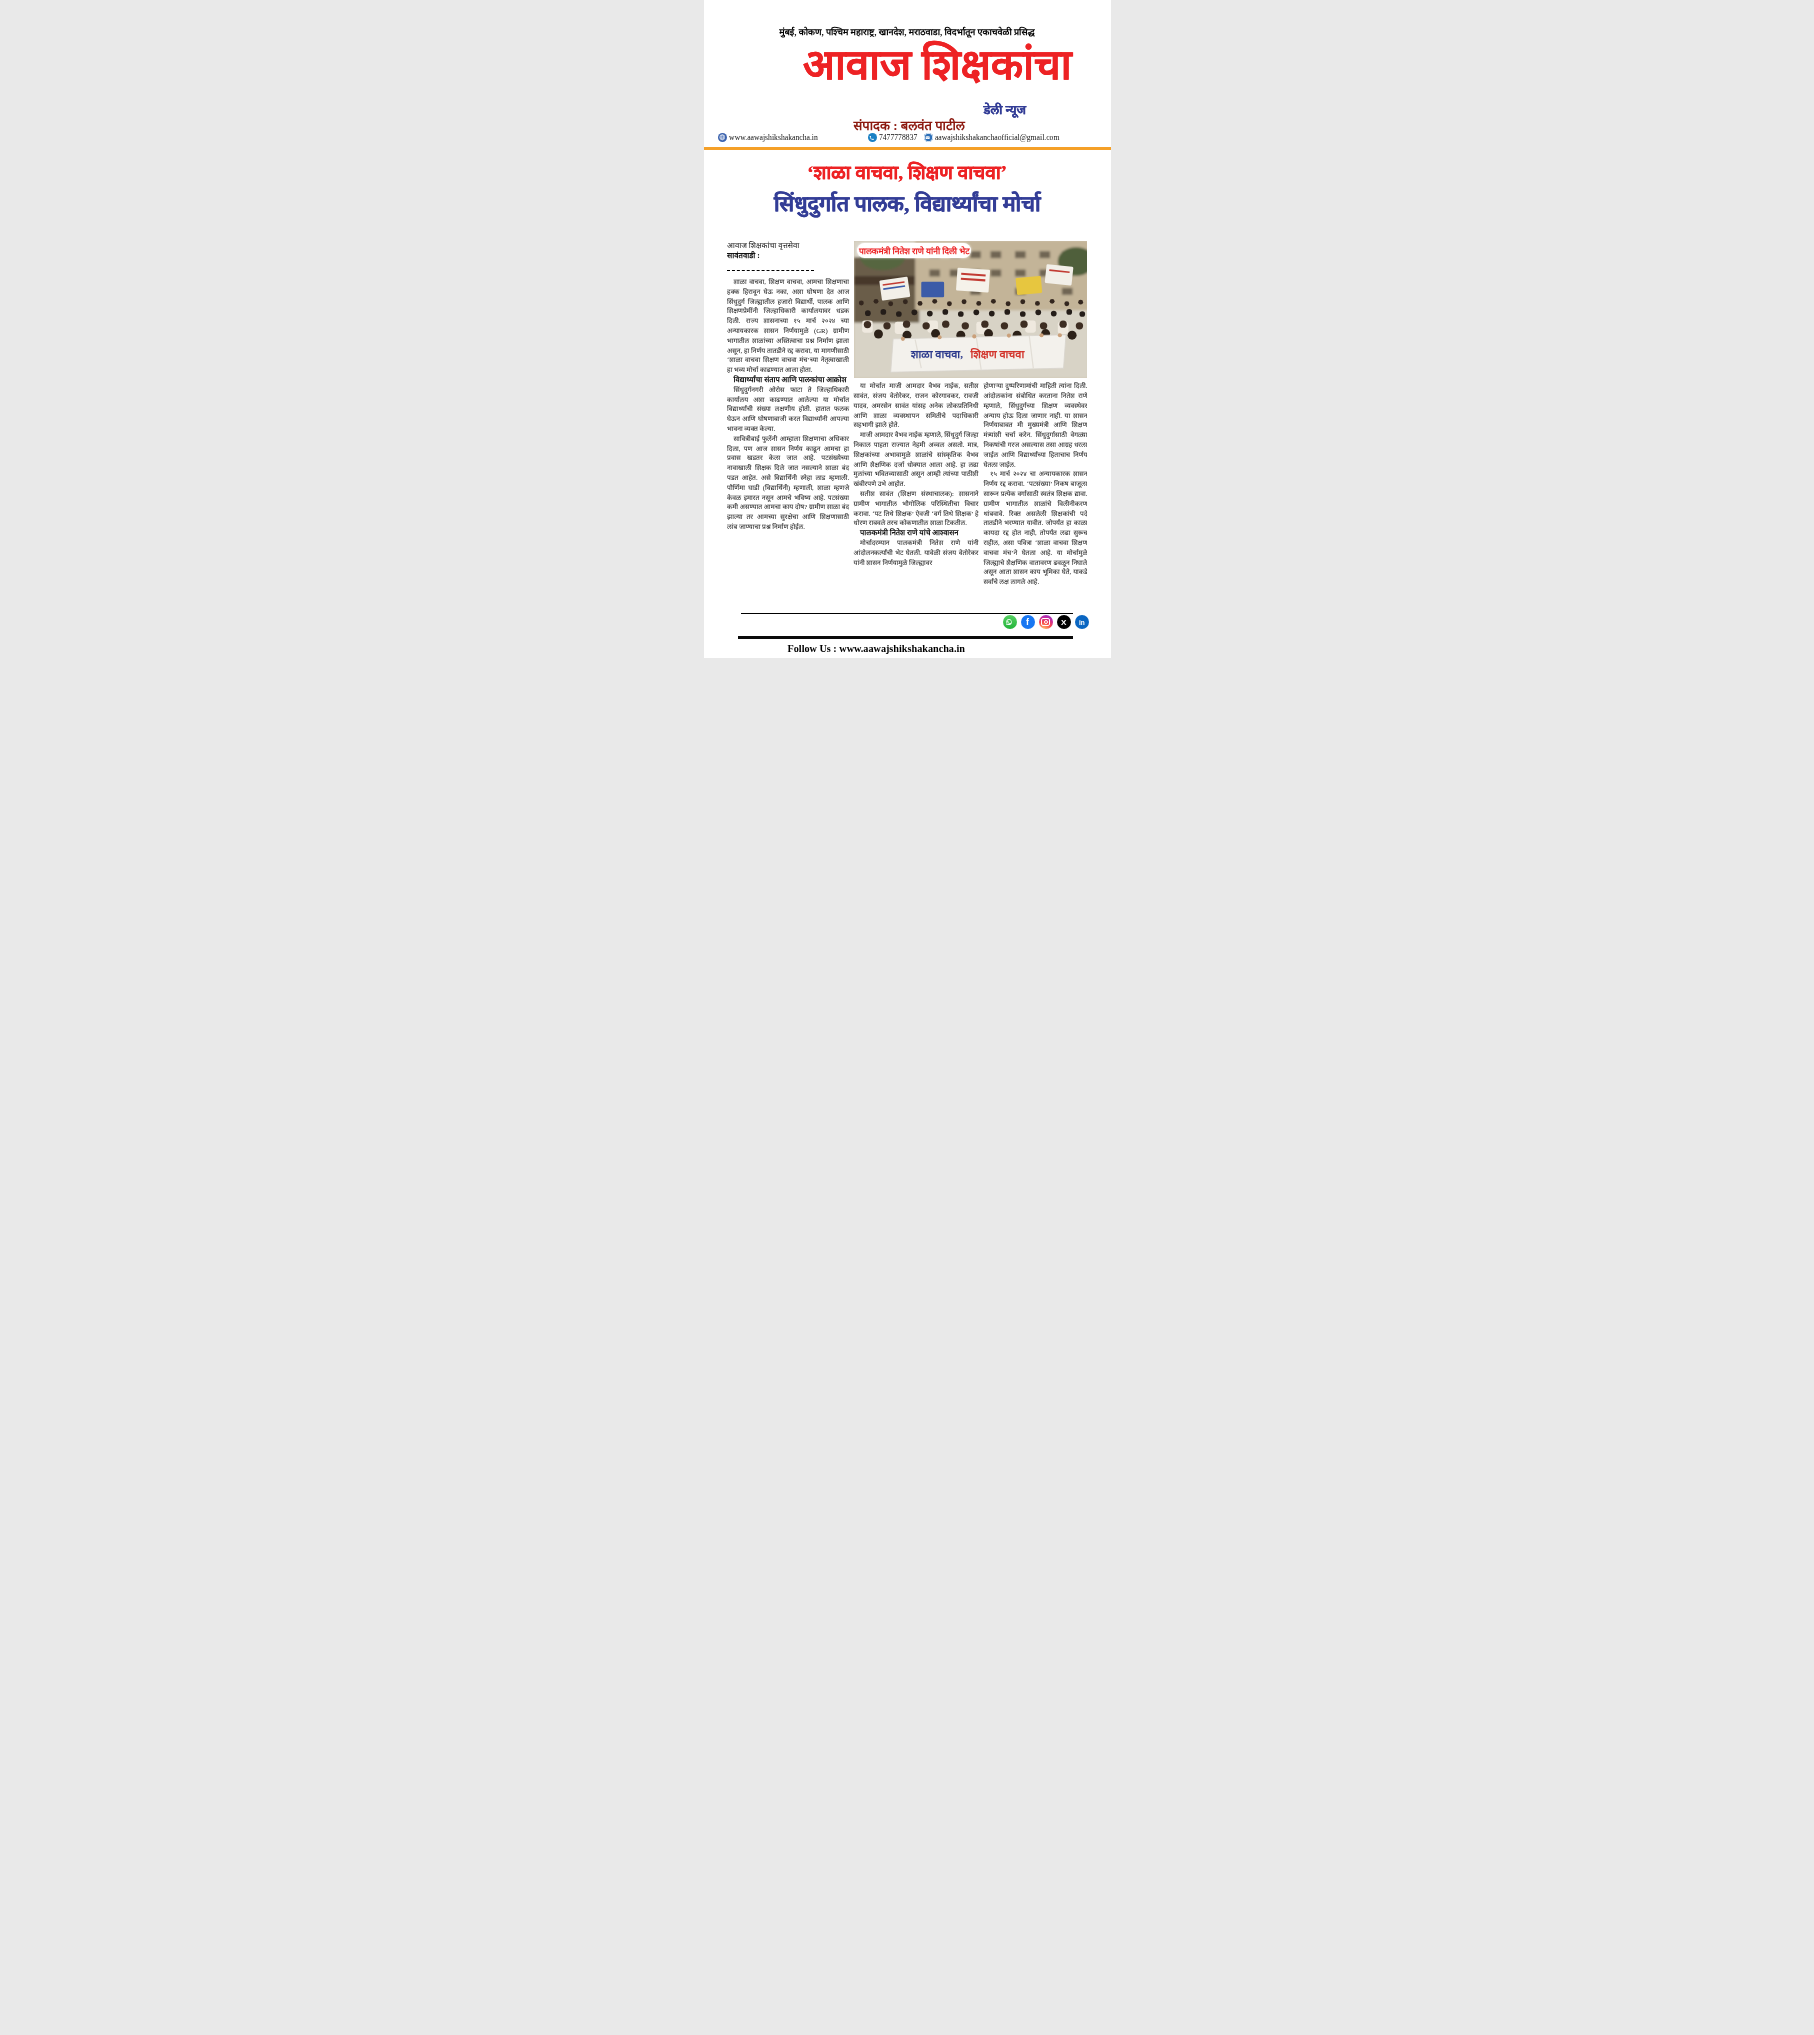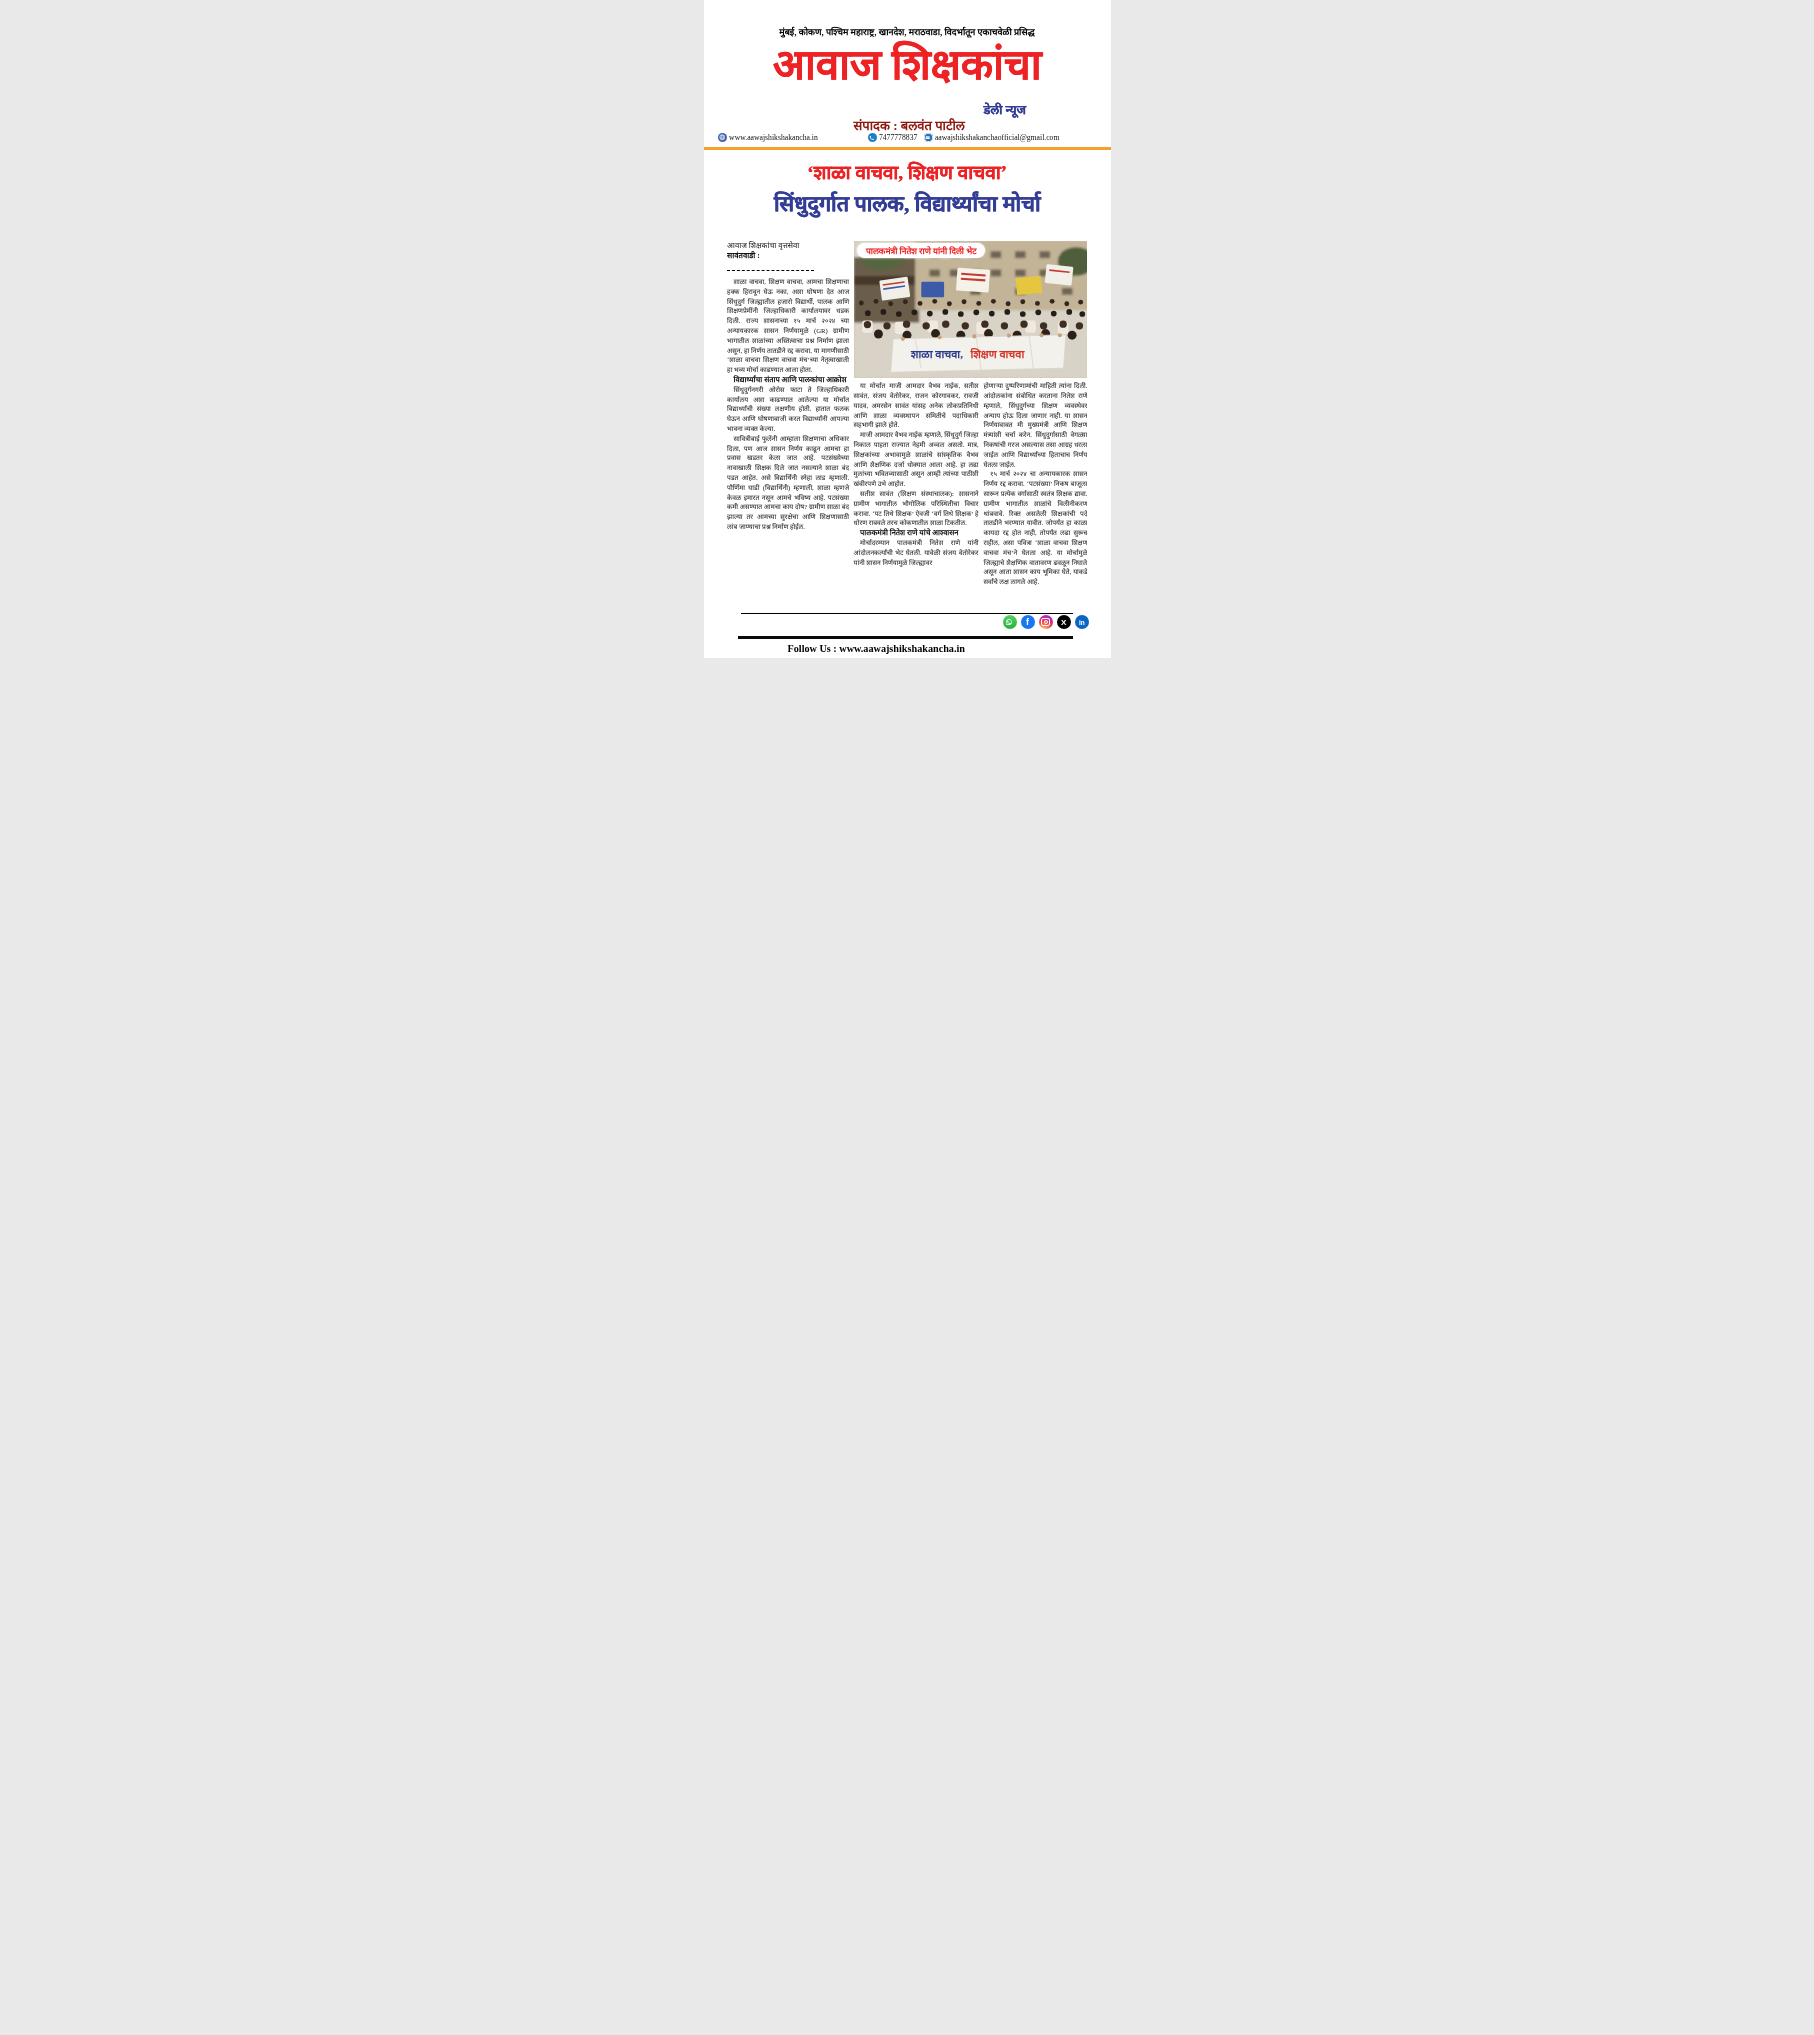--- a/index.html
+++ b/index.html
@@ -4,21 +4,21 @@
 <style>
   html,body{margin:0;padding:0;background:#e9e9e9;}
   .page{position:relative;width:407px;height:658px;margin:0 auto;background:#ffffff;
         font-family:"Liberation Serif","DejaVu Serif",serif;color:#111;overflow:hidden;}
 
   
   .tagline{position:absolute;top:25px;left:0;width:100%;text-align:center;
            font-size:9px;font-weight:bold;color:#000;}
   .masthead{position:absolute;top:41px;left:0;width:100%;text-align:center;
             font-size:42px;line-height:1.15;font-weight:bold;color:#ED2224;
-            text-shadow:0.4px 0 0 #ED2224;}
+            text-shadow:0.4px 0 0 #ED2224;padding-left:30px;}
   .edition{position:absolute;top:101px;left:280px;font-size:12.6px;font-weight:bold;
            color:#333D96;text-shadow:0.2px 0 0 #333D96;}
   .editor{position:absolute;top:116px;left:150px;font-size:13px;font-weight:bold;color:#8C190F;}
 
   .contact-row{position:absolute;top:133px;left:0;width:407px;height:12.2px;font-size:7.7px;}
   .contact-item{position:absolute;display:flex;align-items:center;gap:2.4px;white-space:nowrap;}
   .c-web{left:14.2px;} .c-phone{left:164px;} .c-email{left:220px;}
   .cicon{width:9px;height:9px;border-radius:50%;display:inline-flex;align-items:center;
          justify-content:center;flex:0 0 auto;}
   .i-globe{background:#3C63AE;} .i-phone{background:#1B80C4;} .i-mail{background:#2D6FB8;box-shadow:inset 0 0 0 0.8px #fff,inset 0 0 0 1.6px #2D6FB8;}
@@ -39,21 +39,21 @@
   .bodytext{font-size:6.7px;line-height:9.8px;text-align:justify;}
   .bodytext p{margin:0;text-indent:6.5px;}
   .agency{font-weight:normal;font-size:7.7px;margin:0;}
   .dateline{font-weight:bold;font-size:7.7px;margin:5.7px 0 0 0;}
   .dash-rule{border:0;border-top:1.6px dashed #000;width:87px;margin:9px 0 6.5px 0;}
   .subhead{font-weight:bold;font-size:7.5px;line-height:9.8px;margin:0.8px 0;text-indent:4.1px;}
 
   .photo{position:relative;width:234px;height:137px;background:#cfc4ae;overflow:hidden;}
   .photo svg{position:absolute;inset:0;}
   .badge{position:absolute;top:1.6px;left:3.3px;background:#fff;border-radius:8.1px;
-         padding:2px 9px;font-size:8.5px;font-weight:bold;color:#ED2224;
+         padding:2px 2px;font-size:8.5px;font-weight:bold;color:#ED2224;
          box-shadow:0 0 2.4px rgba(255,255,255,.9);}
   .cols-2{display:flex;gap:4.9px;margin-top:3.3px;}
   .col-mid{width:125px;flex:0 0 125px;}
   .col-right{width:104px;flex:0 0 104px;}
 
   
   .foot-line{position:absolute;top:613px;left:37px;width:332px;height:1.2px;background:#000;}
   .follow{position:absolute;top:643px;left:36px;font-family:Liberation Serif, serif;
           font-size:10.2px;font-weight:600;color:#000;margin-left:48px;}
   .social{position:absolute;top:615px;left:299px;display:flex;gap:4.1px;}

